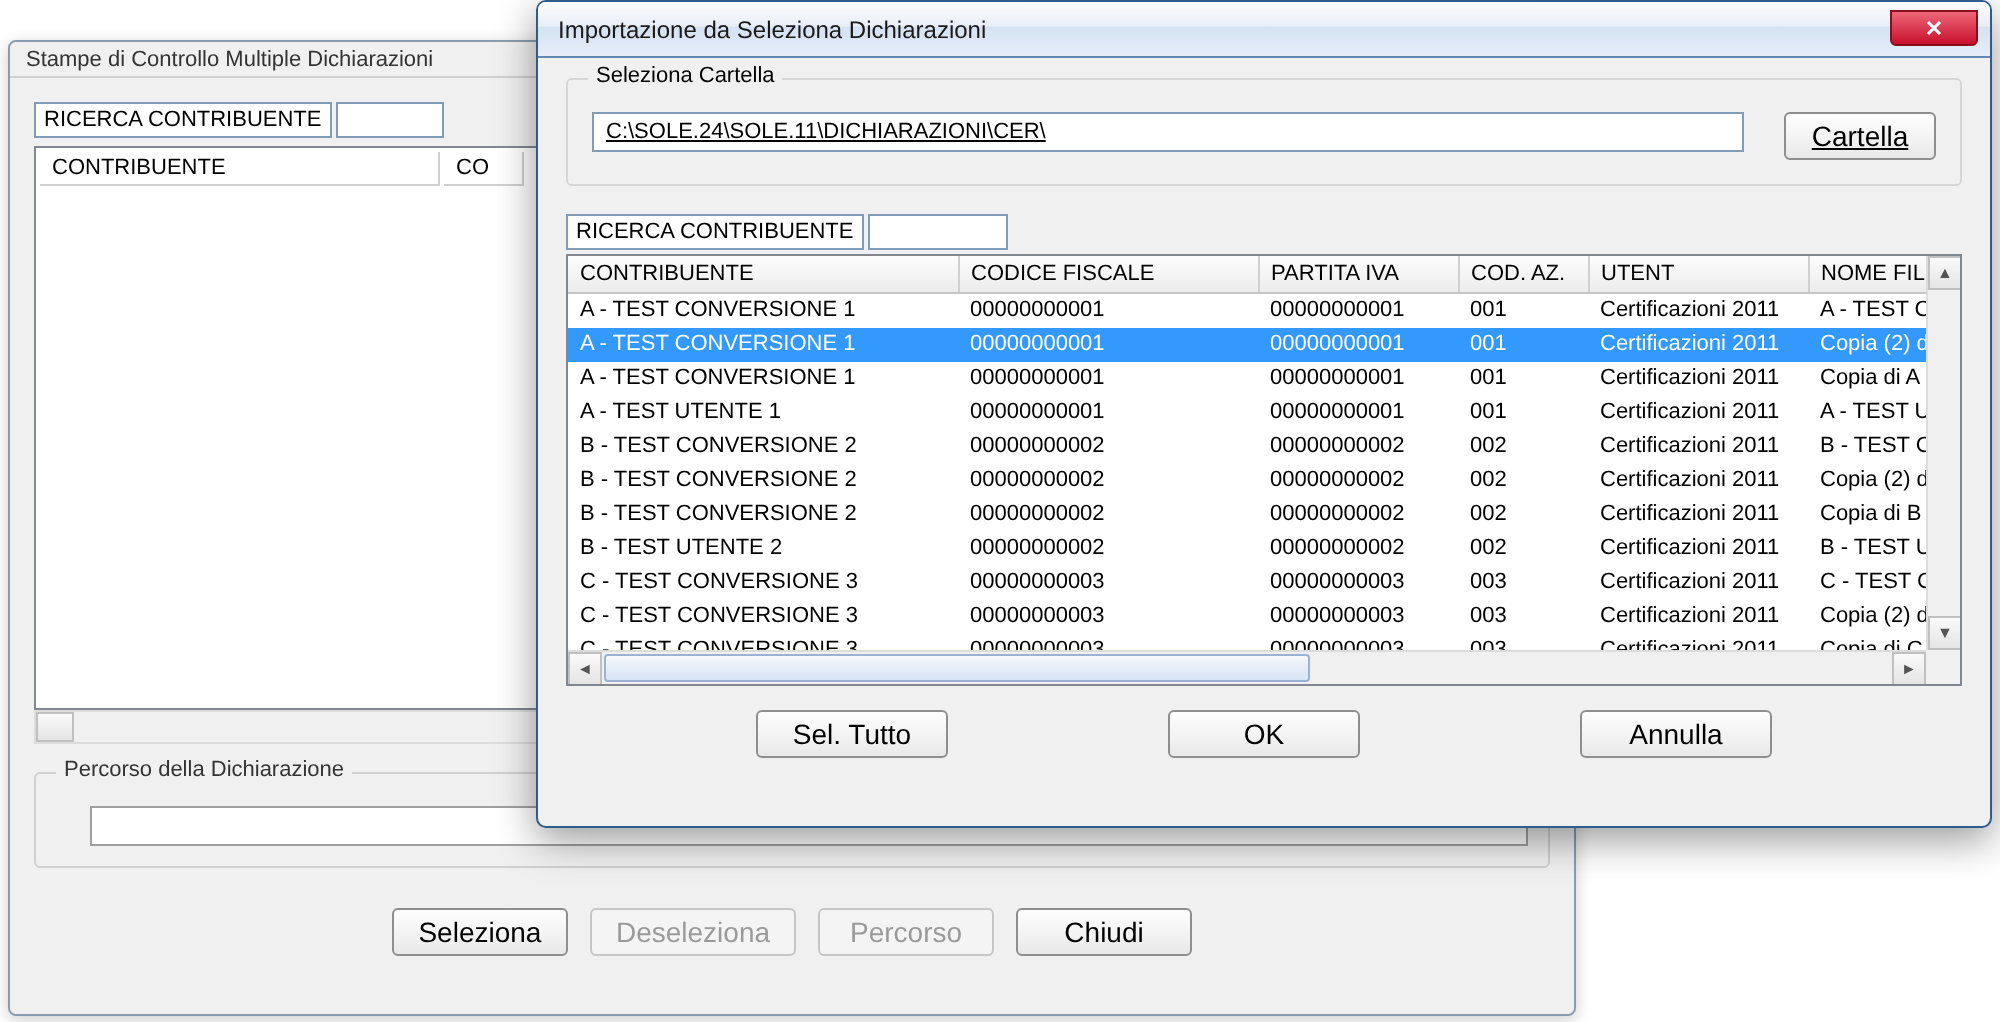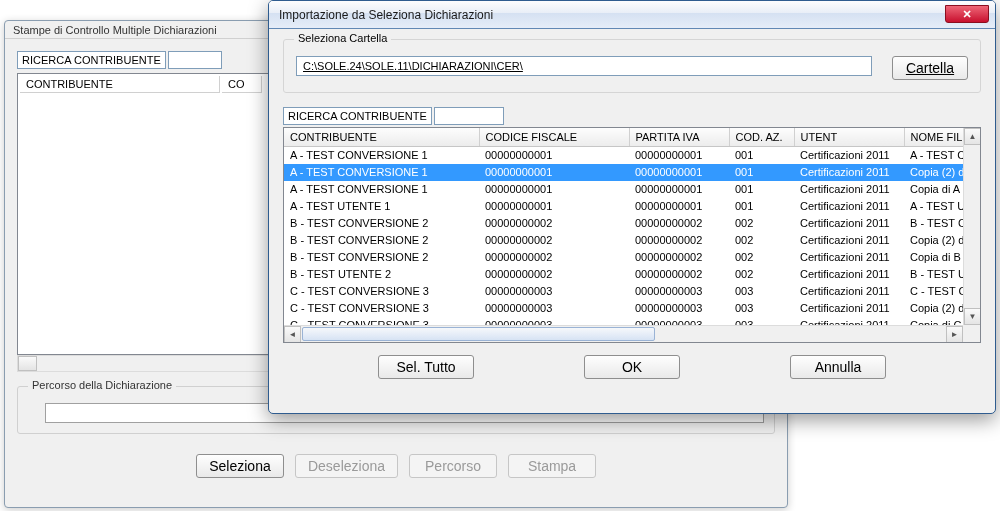--- a/index.html
+++ b/index.html
@@ -316,21 +316,21 @@
 
     <div class="fieldset">
       <span class="legend">Percorso della Dichiarazione</span>
       <div class="path-input"></div>
     </div>
 
     <div class="btn-row">
       <button class="btn">Seleziona</button>
       <button class="btn" disabled="">Deseleziona</button>
       <button class="btn" disabled="">Percorso</button>
-      <button class="btn" disabled="">Stampa</button>
+      <button class="btn">Chiudi</button>
     </div>
   </div>
 </div>
 
 <div class="front-window">
   <div class="front-titlebar">
     <span>Importazione da Seleziona Dichiarazioni</span>
     <div class="close-btn">✕</div>
   </div>
   <div class="front-content">

